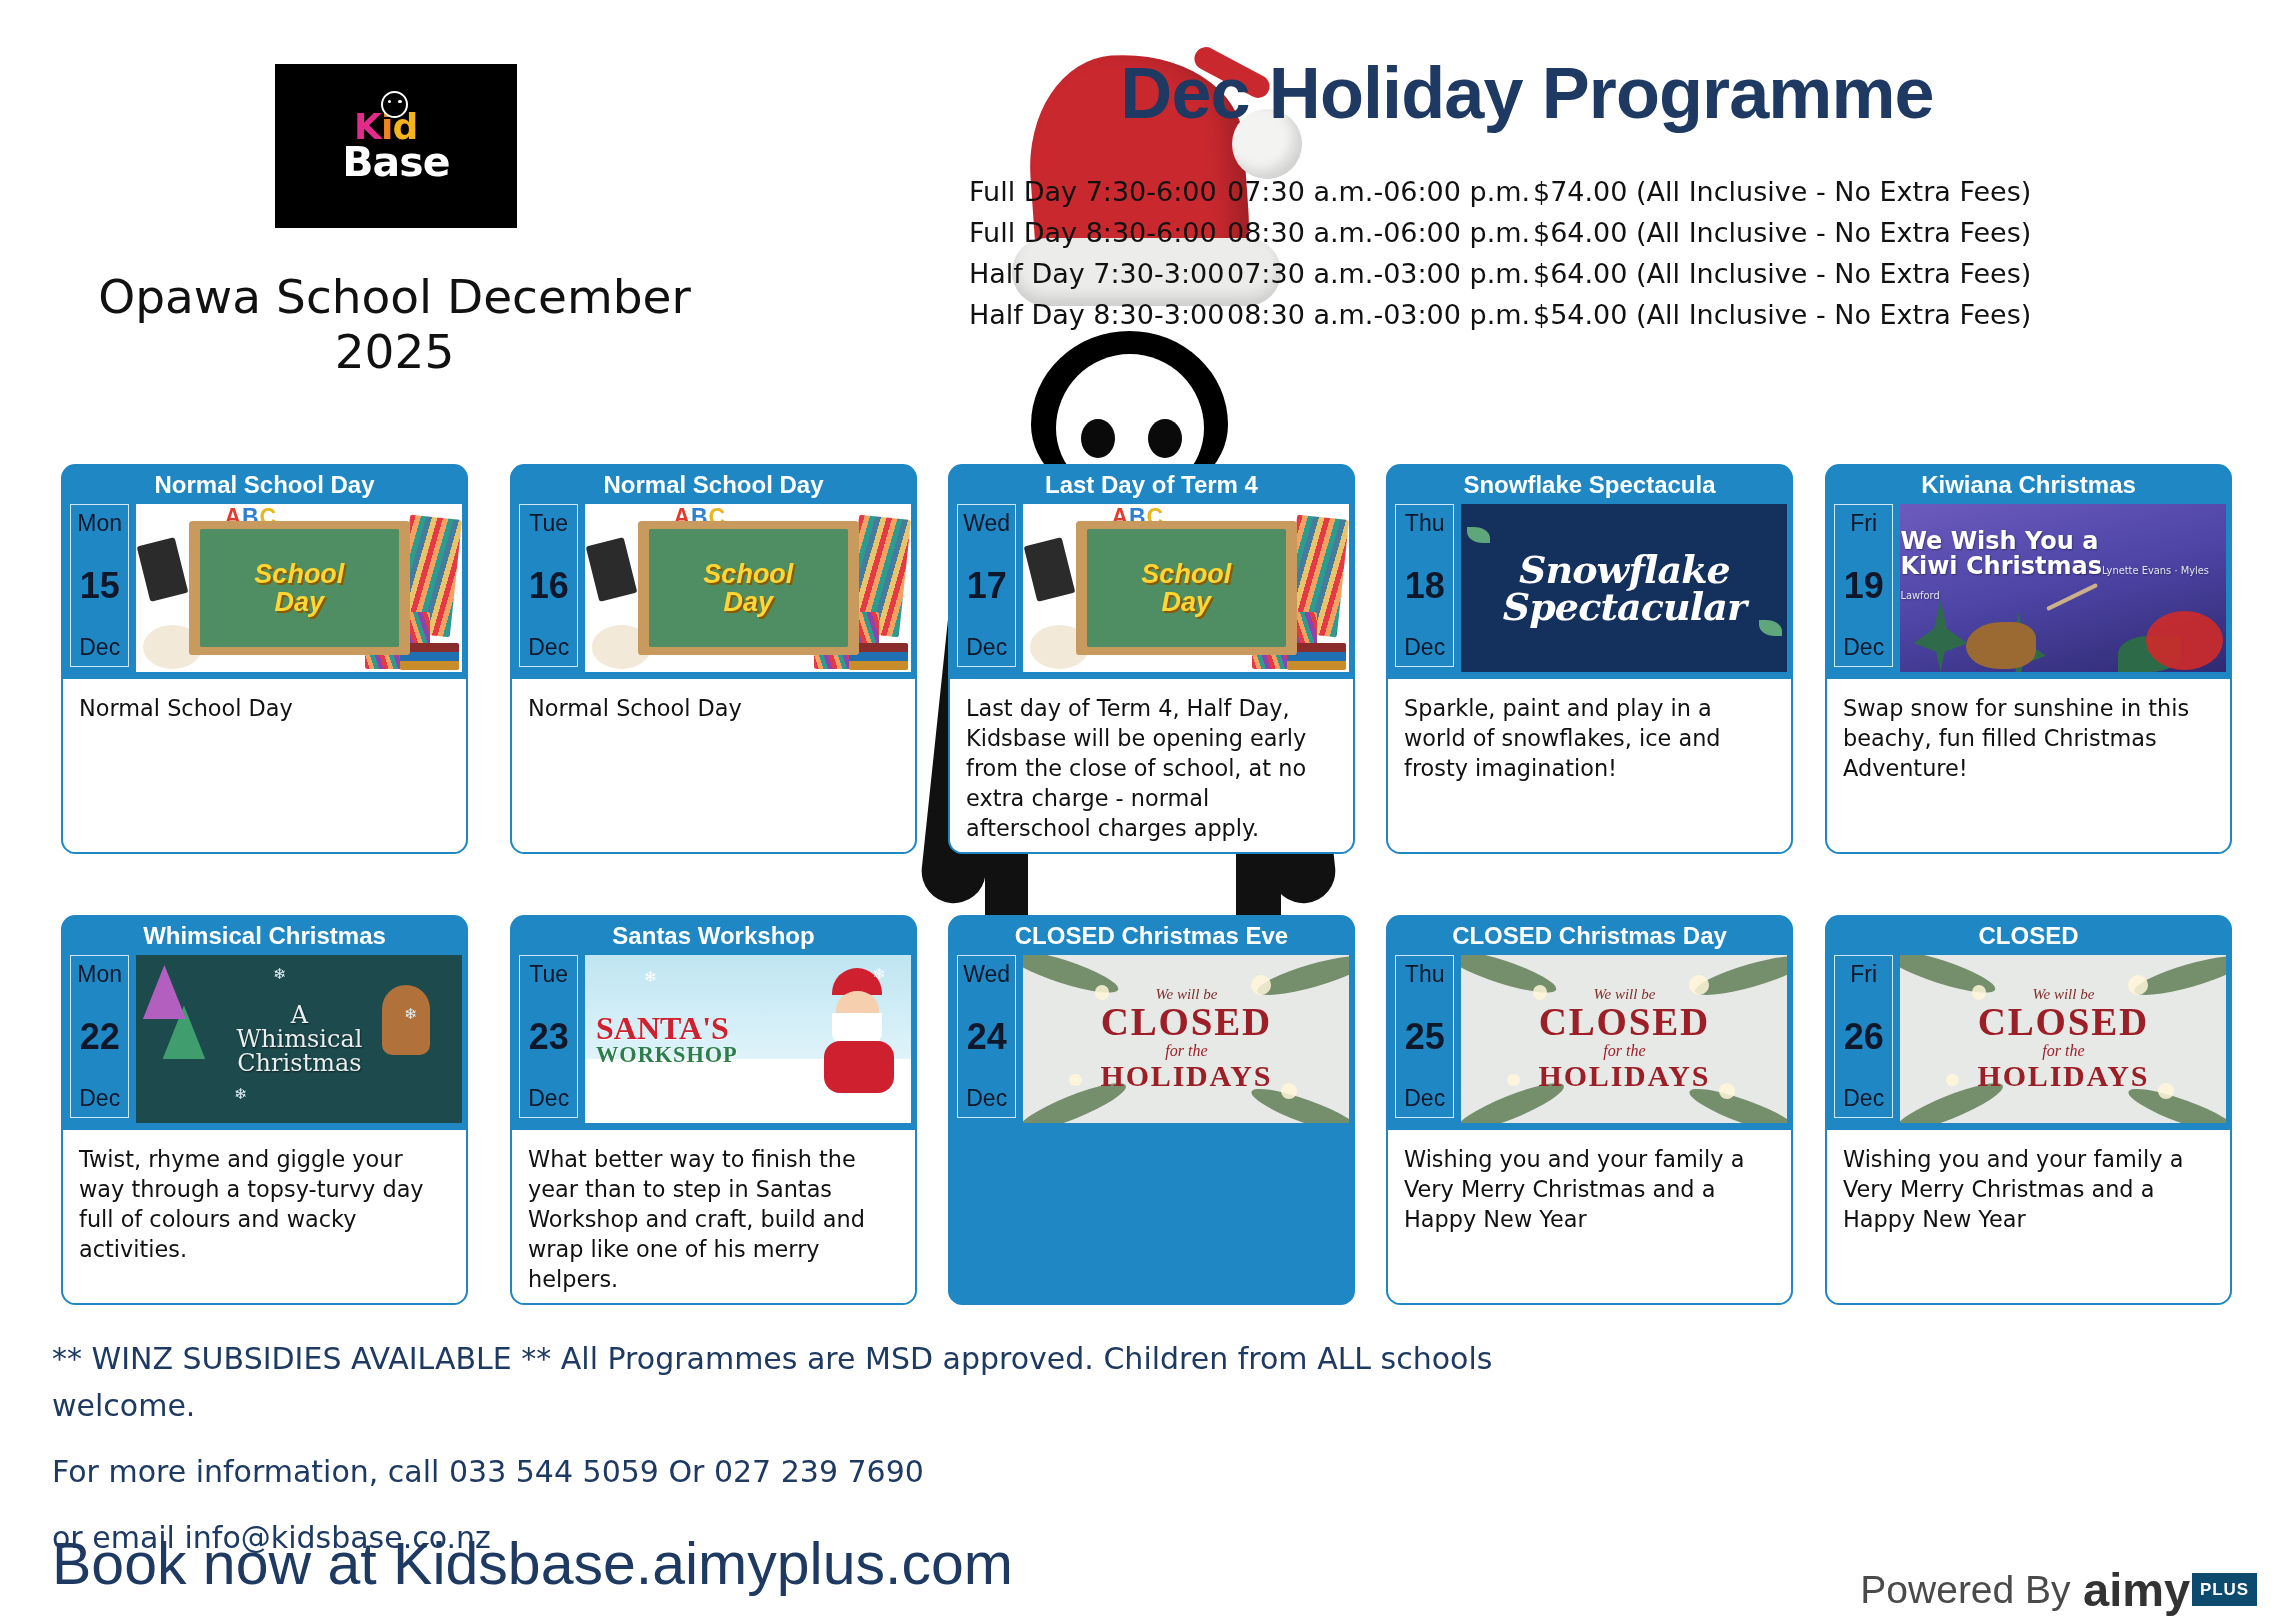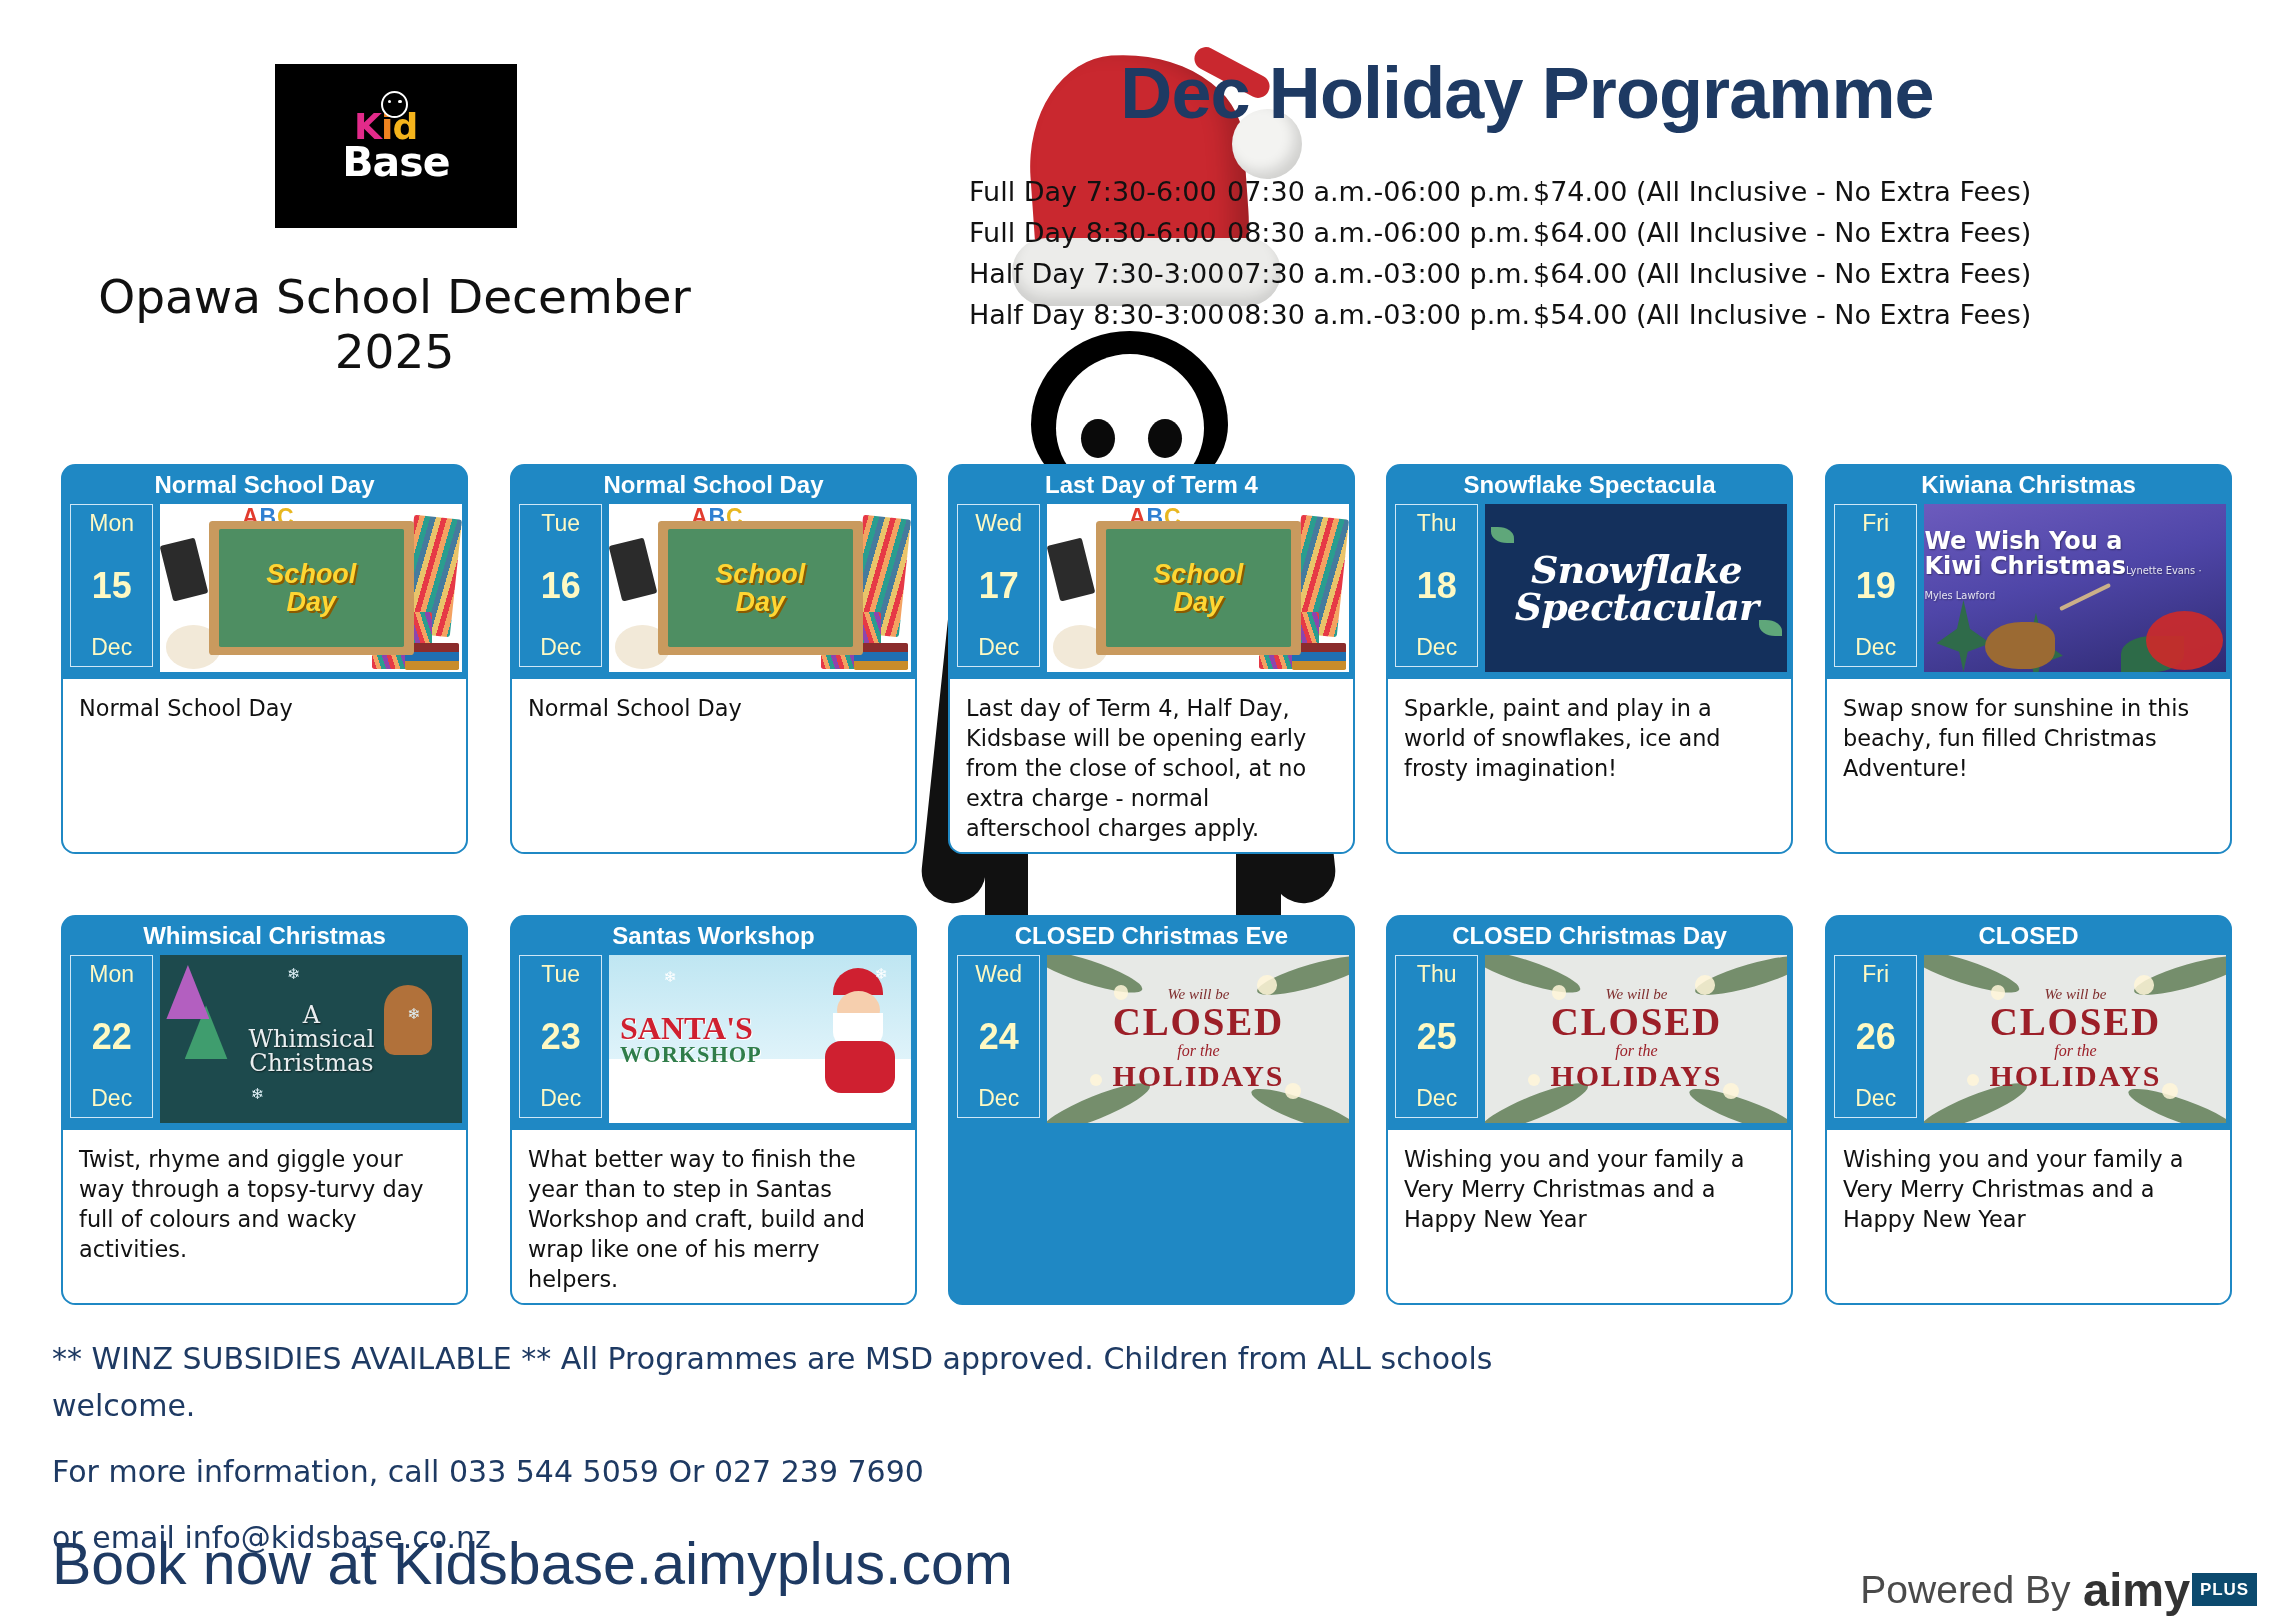--- a/index.html
+++ b/index.html
@@ -78,21 +78,21 @@
   .pc1{width:258px;} .pc2{width:306px;} .pc3{white-space:nowrap;}
 
   
   .grid{position:absolute;left:0;top:0;width:2293px;height:1620px;z-index:2;}
   .card{position:absolute;width:407px;height:390px;background:#1f88c4;border:2.7px solid #1f88c4;
         border-radius:14.3px;box-sizing:border-box;overflow:hidden;}
   .card-hdr{height:38px;display:flex;align-items:center;justify-content:center;
             font-family:"Liberation Sans", sans-serif;font-weight:bold;font-size:24px;color:#fff;
             background:#1f88c4;white-space:nowrap;}
   .card-mid{height:175px;display:flex;padding:0 0 0 7.2px;box-sizing:border-box;background:#1f88c4;}
-  .date-col{width:83px;height:163px;border:1.8px solid #cfe7f6;box-sizing:border-box;color:#fef9c3;
+  .date-col{width:59px;height:163px;border:1.8px solid #cfe7f6;box-sizing:border-box;color:#0f172a;
             display:flex;flex-direction:column;align-items:center;justify-content:space-between;
             padding:7.2px 0 7.2px 0;}
   .d-dow{font-family:"Liberation Sans", sans-serif;font-size:23px;line-height:1;}
   .d-num{font-family:"Liberation Sans", sans-serif;font-weight:bold;font-size:36px;line-height:1;}
   .d-mon{font-family:"Liberation Sans", sans-serif;font-size:23px;line-height:1;}
   .thumb{flex:1;margin-left:7.2px;margin-right:3.6px;height:168px;overflow:hidden;position:relative;}
   .card-body{background:#fff;height:calc(100% - 212px);border-radius:0 0 10.7px 10.7px;
              padding:14.3px 16px 9px 16px;box-sizing:border-box;
              font-size:22.4px;line-height:1.34;color:#111;}
 

